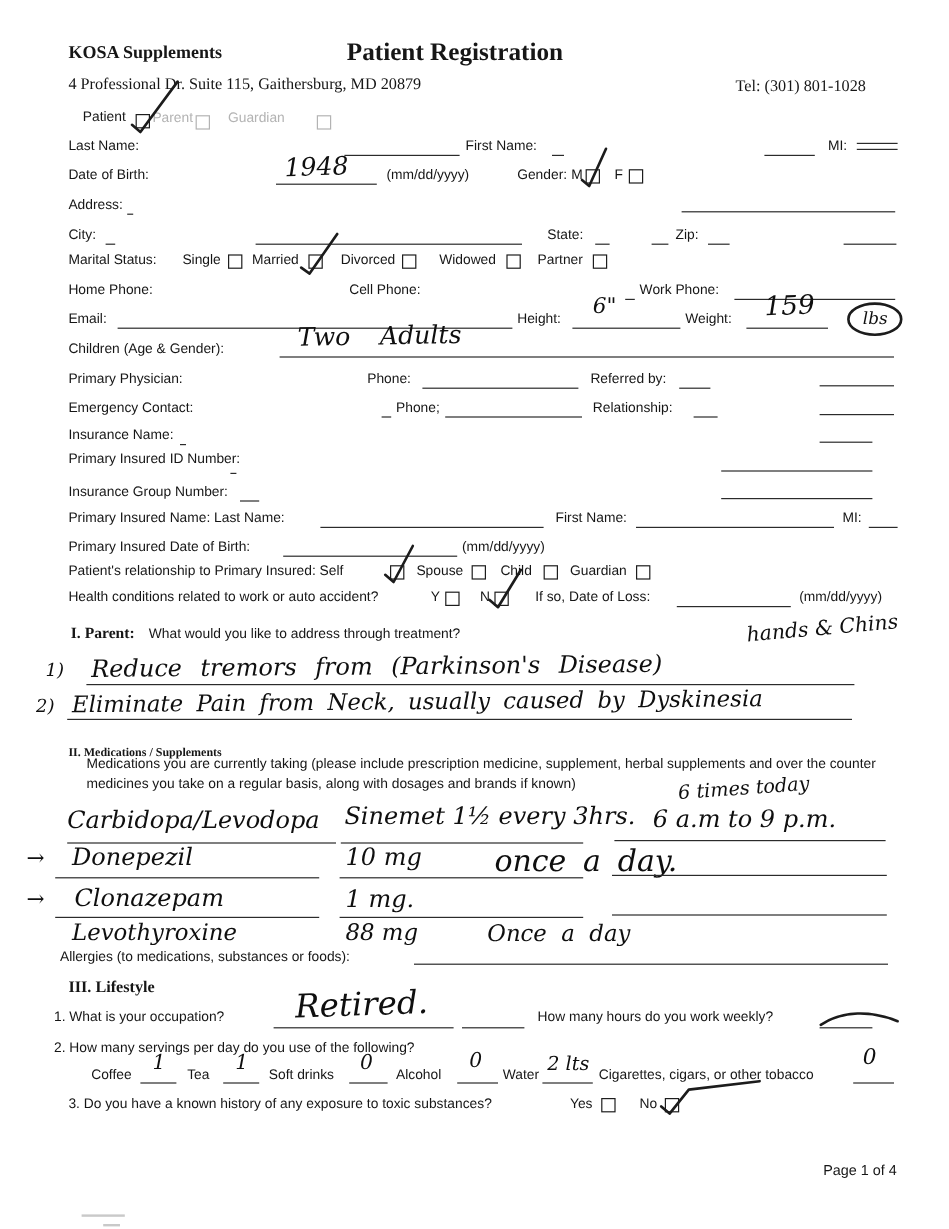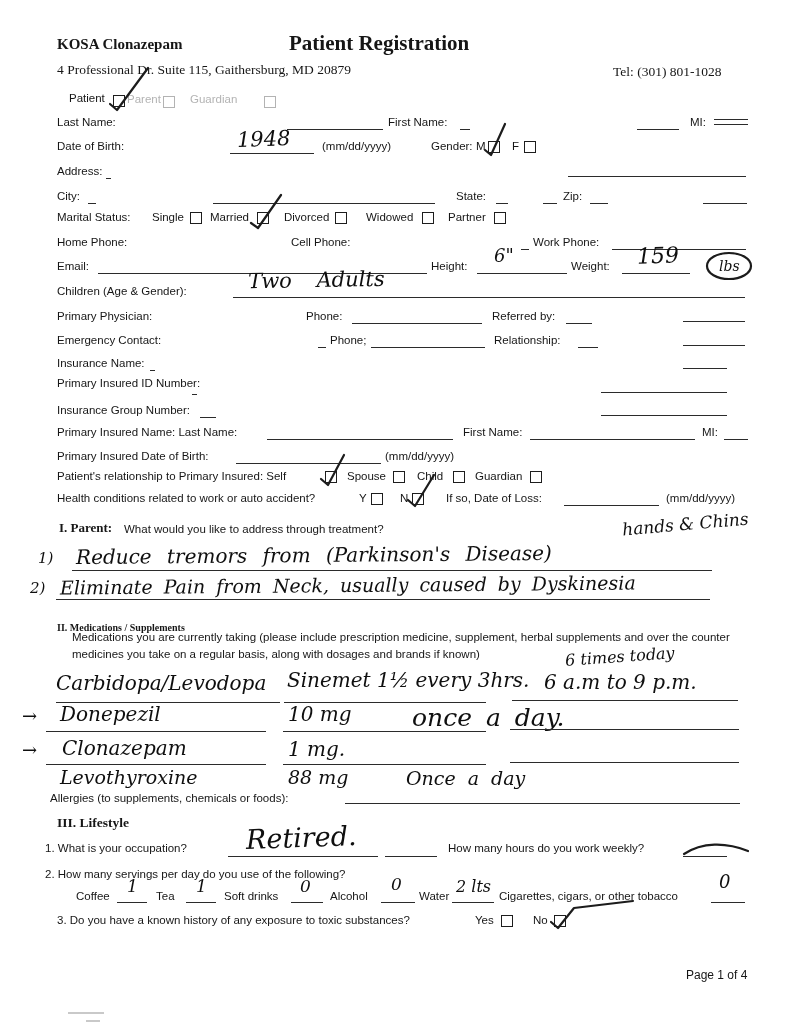--- a/index.html
+++ b/index.html
@@ -18,21 +18,21 @@
   .fadedtxt { color:#b3b3b3; }
   .wrap { white-space:normal; }
   svg.pen { position:absolute; left:0; top:0; pointer-events:none; }
 </style>
 </head>
 <body>
 
 <div class="page">
 
   <div>
-    <span class="el serifB" style="left:57px; top:36px; font-size:15px;">KOSA Clonazepam</span>
+    <span class="el serifB" style="left:57px; top:36px; font-size:15px;">KOSA Supplements</span>
     <span class="el serifB" style="left:289px; top:31px; font-size:21px;">Patient Registration</span>
     <span class="el serif" style="left:57px; top:62px; font-size:13.5px;">4 Professional Dr. Suite 115, Gaithersburg, MD 20879</span>
     <span class="el serif" style="left:613px; top:64px; font-size:13.5px;">Tel: (301) 801-1028</span>
   </div>
 
   <div>
     <span class="el lbl" style="left:57px; top:91px;padding-left:12px;">Patient</span>
     <span class="cb" style="left:113px; top:95px;"></span>
     <span class="el lbl fadedtxt" style="left:127px; top:92px;">Parent</span>
     <span class="cb faded" style="left:163px; top:96px;"></span>
@@ -224,21 +224,21 @@
     <span class="el hw" style="left:62px; top:736px; font-size:20px;">Clonazepam</span>
     <span class="el hw" style="left:288px; top:737px; font-size:20px;">1 mg.</span>
     <span class="ln" style="left:46px; top:764px; width:220px;"></span>
     <span class="ln" style="left:283px; top:764px; width:203px;"></span>
     <span class="ln" style="left:510px; top:762px; width:229px;"></span>
 
     <span class="el hw" style="left:60px; top:766px; font-size:19px;">Levothyroxine</span>
     <span class="el hw" style="left:288px; top:766px; font-size:19px;">88 mg</span>
     <span class="el hw" style="left:406px; top:767px; font-size:19px; word-spacing:6px;">Once a day</span>
 
-    <span class="el lbl" style="left:50px; top:791px;">Allergies (to supplements, chemicals or foods):</span>
+    <span class="el lbl" style="left:50px; top:791px;">Allergies (to medications, substances or foods):</span>
     <span class="ln" style="left:345px; top:803px; width:395px;"></span>
   </div>
 
   <div>
     <span class="el serifB" style="left:57px; top:815px; font-size:13.5px;">III. Lifestyle</span>
 
     <span class="el lbl" style="left:45px; top:841px;">1. What is your occupation?</span>
     <span class="el hw" style="left:246px; top:822px; font-size:27px; transform:rotate(-2deg);">Retired.</span>
     <span class="ln" style="left:228px; top:856px; width:150px;"></span>
     <span class="ln" style="left:385px; top:856px; width:52px;"></span>

